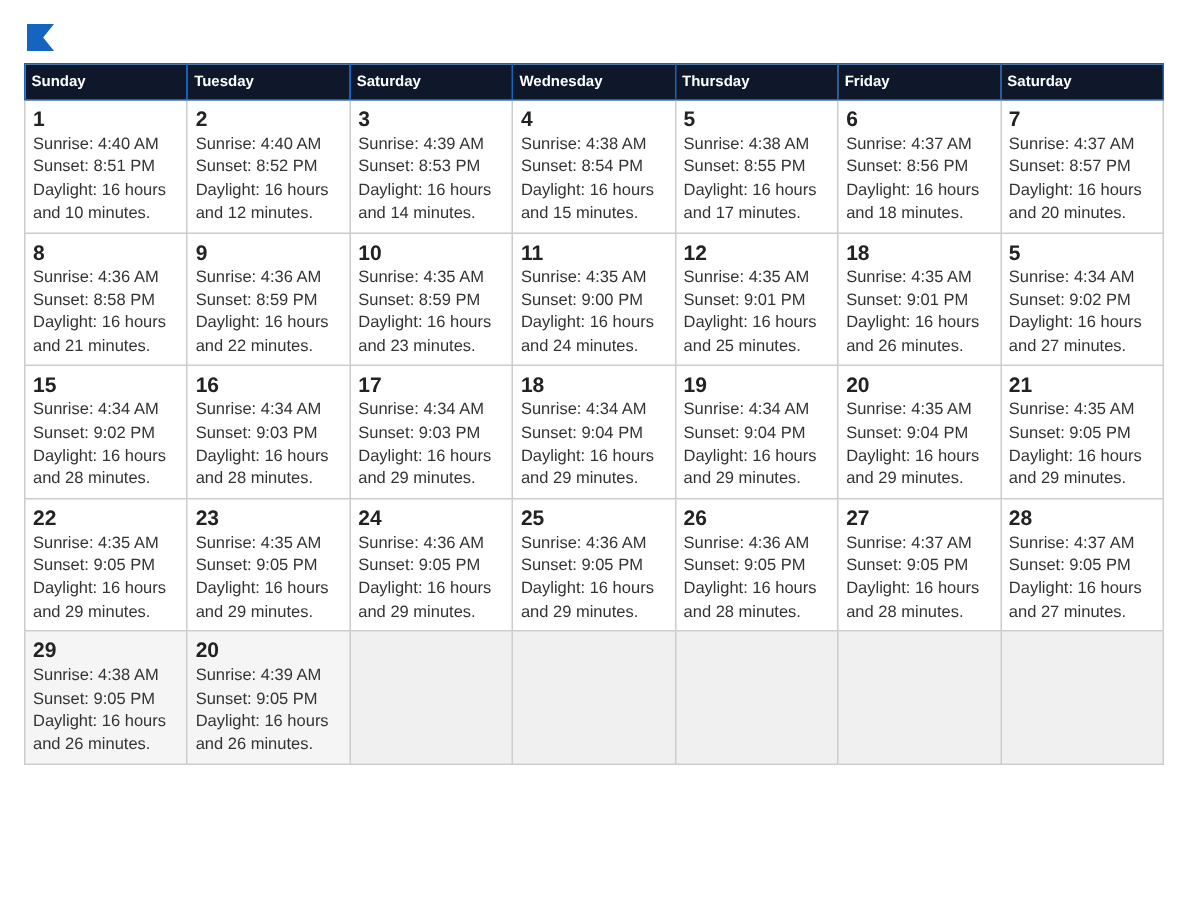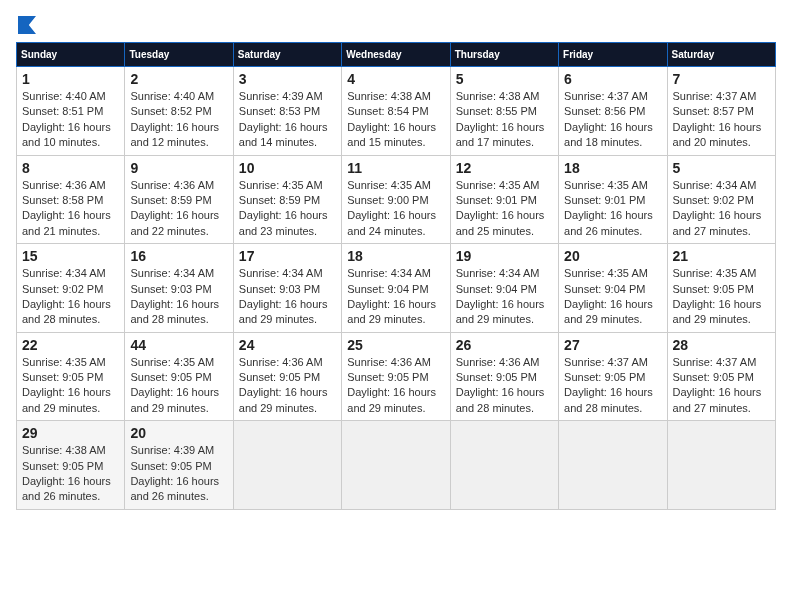--- a/index.html
+++ b/index.html
@@ -305,21 +305,21 @@
       <tr>
         <td>
           <span class="day-number">22</span>
         <div class="day-info">
           Sunrise: 4:35 AM<br>
           Sunset: 9:05 PM<br>
           Daylight: 16 hours and 29 minutes.
         </div>
         </td>
         <td>
-          <span class="day-number">44</span>
+          <span class="day-number">23</span>
         <div class="day-info">
           Sunrise: 4:35 AM<br>
           Sunset: 9:05 PM<br>
           Daylight: 16 hours and 29 minutes.
         </div>
         </td>
         <td>
           <span class="day-number">24</span>
         <div class="day-info">
           Sunrise: 4:36 AM<br>

